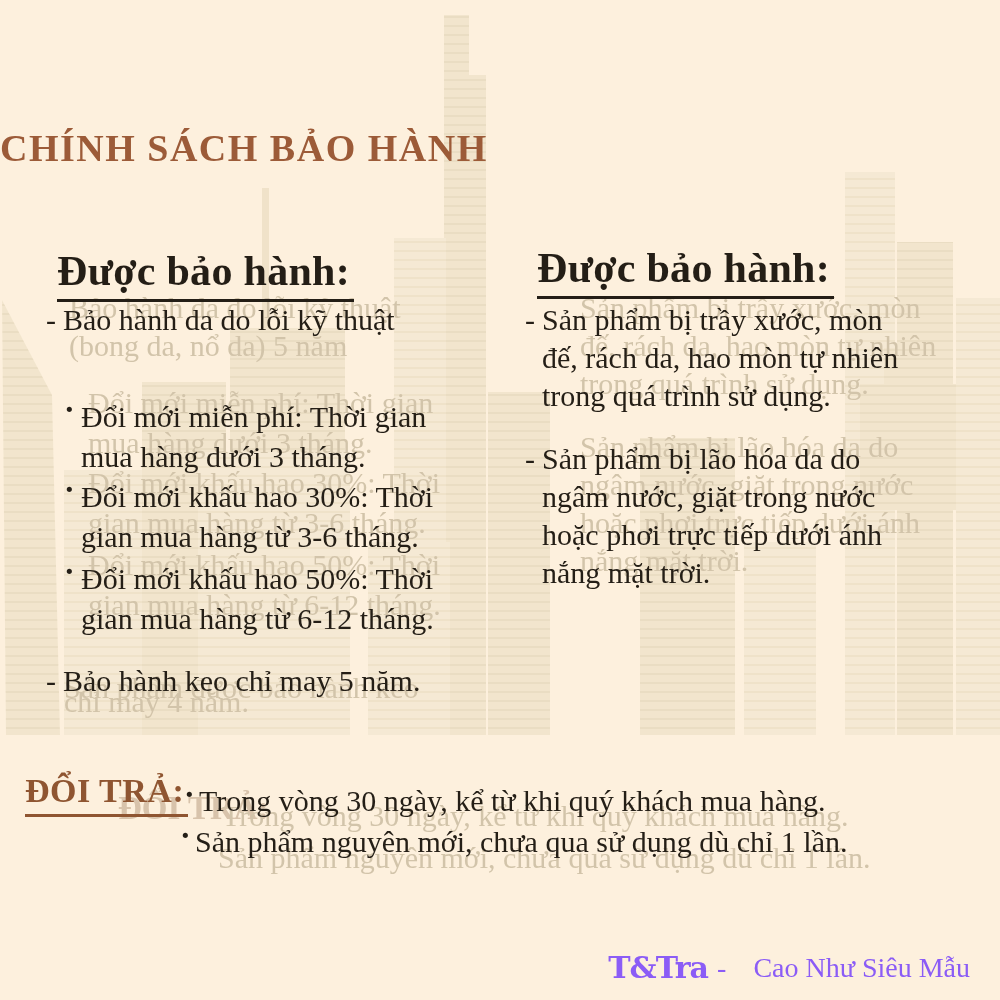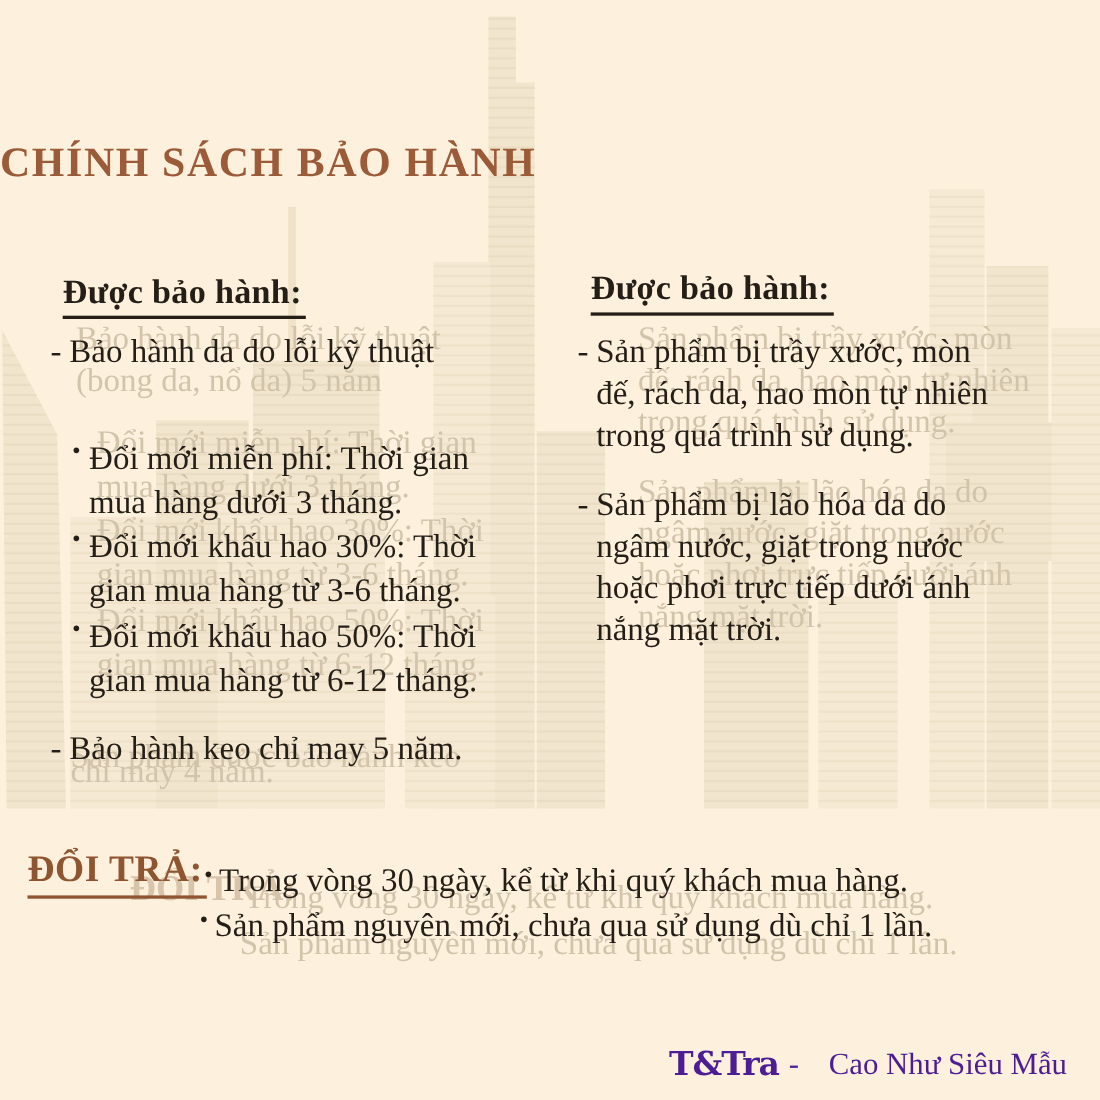--- a/index.html
+++ b/index.html
@@ -15,40 +15,40 @@
     font-size:38px;font-weight:600;letter-spacing:1.5px;color:#9c5b38;
   }
   
   .ghost{
     position:absolute;color:#d2c4aa;font-size:30px;line-height:40px;
     white-space:nowrap;
   }
   .ghost.accent{font-weight:700;font-size:33px;color:#d8c3ab;}
   
   .heading{
-    position:absolute;font-size:31px;font-weight:700;
+    position:absolute;font-size:42px;font-weight:700;
     border-bottom:3px solid #241e16;padding:0 4px 4px 0;
     letter-spacing:.3px;white-space:nowrap;
   }
   .heading.accent{
     color:#8f5531;border-bottom-color:#8f5531;font-size:34px;letter-spacing:.5px;
   }
   
   .item{position:absolute;display:flex;align-items:flex-start;}
   .marker{flex:none;width:17px;font-size:30px;line-height:38px;}
   .marker.dot{font-weight:700;transform:translateY(-7px);font-size:32px;}
   .lines{font-size:30px;line-height:38px;white-space:nowrap;}
   .lines.lh40{line-height:40px;}
   .ret-item{position:absolute;display:flex;align-items:flex-start;white-space:nowrap;}
   .ret-item .marker{width:15px;line-height:40px;}
   .ret-item .txt{font-size:30px;line-height:40px;}
   
   .footer{
     position:absolute;top:950px;right:30px;display:flex;align-items:center;gap:9px;
-    color:#4c1d95;
+    color:#8b5cf6;
   }
   .logo{font-weight:900;font-size:30px;letter-spacing:-1px;font-family:"DejaVu Serif","Liberation Serif",serif;}
   .footer .sep{font-size:28px;}
   .brand{font-size:28px;margin-left:18px;}
 </style>
 </head>
 <body>
 
 <div class="canvas">
 

